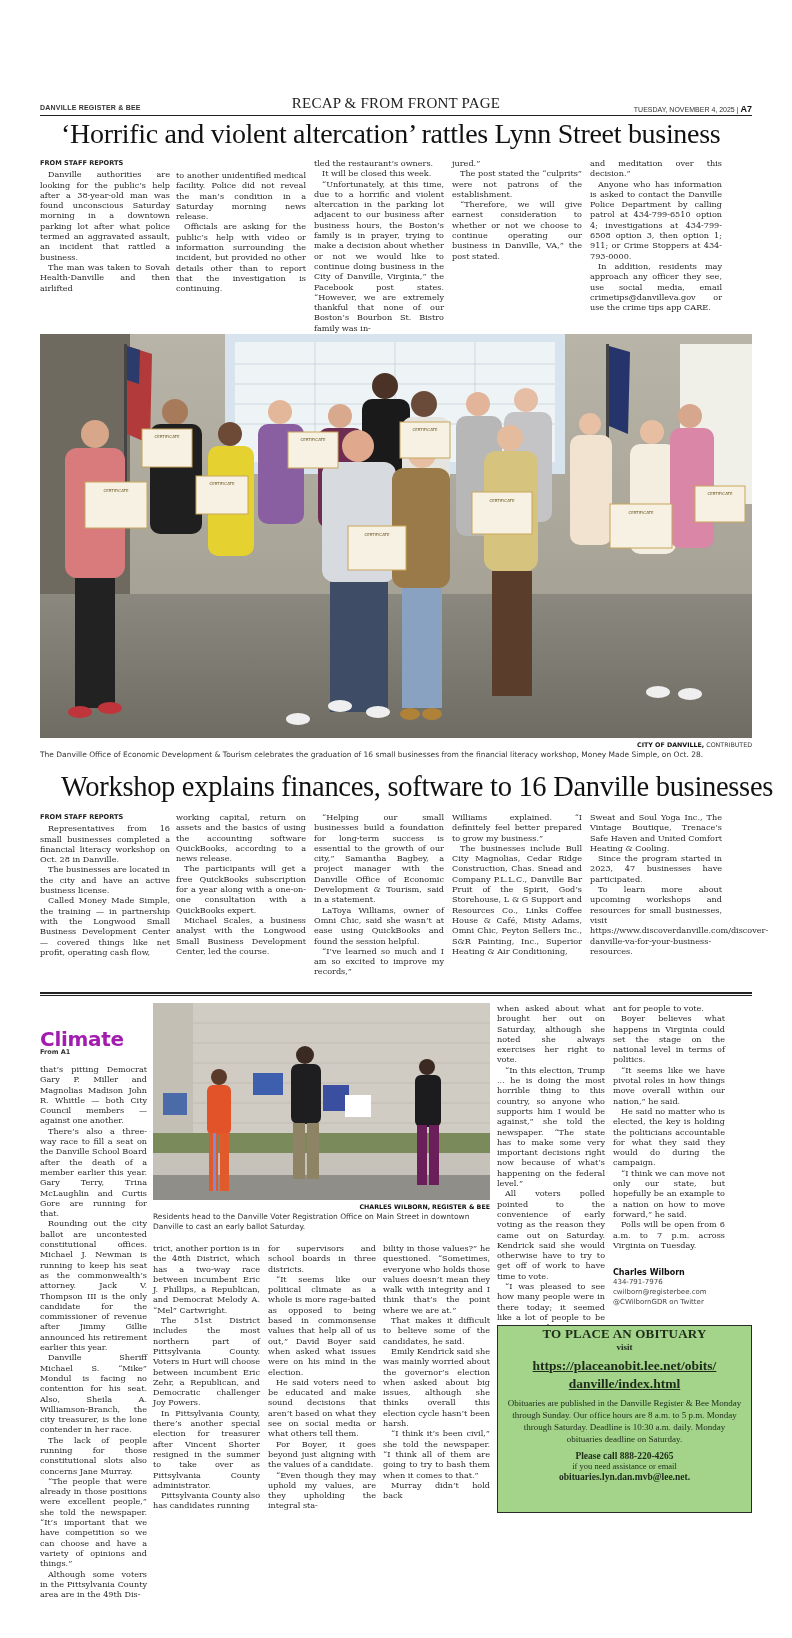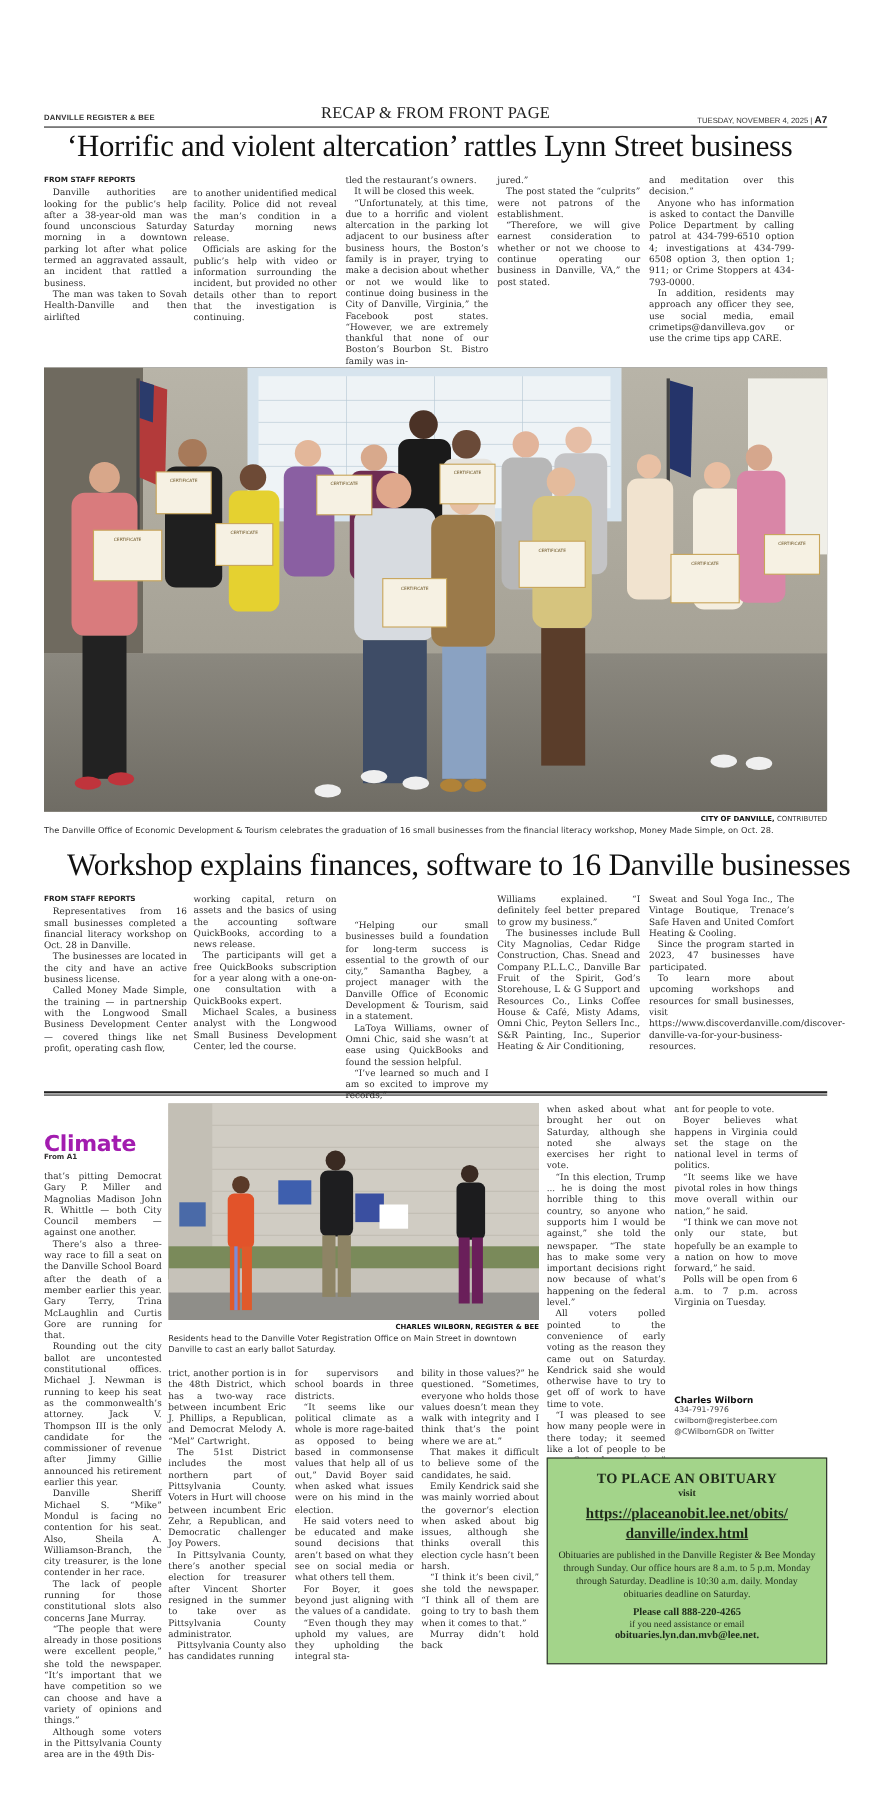--- a/index.html
+++ b/index.html
@@ -33,21 +33,21 @@
   .double-rule { height: 4px; border-top: 2px solid #222; border-bottom: 1px solid #222; }
 
   .climate-h { left: 40px; top: 1027px; font-family: "DejaVu Sans", sans-serif; font-weight: bold; font-size: 20px; color: #a21caf; letter-spacing: -0.3px; }
   .from-a1 { left: 40px; top: 1048px; font-family: "DejaVu Sans", sans-serif; font-size: 6.5px; color: #333; font-weight: bold; }
 
   .photo2 { left: 153px; top: 1003px; width: 337px; height: 197px; overflow: hidden; background: #b9b4ab; }
 
   .sig-name { font-family: "DejaVu Sans", sans-serif; font-weight: bold; font-size: 8px; color: #111; }
   .sig-line { font-family: "DejaVu Sans", sans-serif; font-size: 7px; color: #444; line-height: 10px; }
 
-  .obit { left: 497px; top: 1325px; width: 255px; height: 188px; background: #a3d48a; border: 1px solid #2a2a2a; text-align: center; font-family: "Liberation Serif", serif; color: #1e2a1a; padding-top: 10px; }
+  .obit { left: 497px; top: 1325px; width: 255px; height: 188px; background: #a3d48a; border: 1px solid #2a2a2a; text-align: center; font-family: "Liberation Serif", serif; color: #1e2a1a; }
   .obit .t1 { font-size: 13px; font-weight: bold; letter-spacing: 0.2px; }
   .obit .t2 { font-size: 9px; font-weight: bold; margin-top: 0px; }
   .obit .link { font-size: 13.5px; font-weight: bold; text-decoration: underline; line-height: 18px; margin-top: 5px; display: block; color: #1e2a1a; }
   .obit .body { font-size: 9px; line-height: 12px; margin-top: 4px; padding: 0 8px; }
   .obit .call { font-size: 9.5px; font-weight: bold; margin-top: 6px; }
   .obit .small { font-size: 8.5px; line-height: 11px; }
   .obit .email { font-size: 9.5px; font-weight: bold; }
 </style>
 </head>
 <body>
@@ -214,21 +214,21 @@
   <p class="byline">FROM STAFF REPORTS</p>
   <p>Representatives from 16 small businesses completed a financial literacy workshop on Oct. 28 in Danville.</p>
   <p>The businesses are located in the city and have an active business license.</p>
   <p>Called Money Made Simple, the training — in partnership with the Longwood Small Business Development Center — covered things like net profit, operating cash flow,</p>
 </div>
 <div class="abs col" style="left:176px;top:812px;width:130px;">
   <p class="noind">working capital, return on assets and the basics of using the accounting software QuickBooks, according to a news release.</p>
   <p>The participants will get a free QuickBooks subscription for a year along with a one-on-one consultation with a QuickBooks expert.</p>
   <p>Michael Scales, a business analyst with the Longwood Small Business Development Center, led the course.</p>
 </div>
-<div class="abs col" style="left:314px;top:812px;width:130px;margin-top:24px;">
+<div class="abs col" style="left:314px;top:812px;width:130px;">
   <p>“Helping our small businesses build a foundation for long-term success is essential to the growth of our city,” Samantha Bagbey, a project manager with the Danville Office of Economic Development &amp; Tourism, said in a statement.</p>
   <p>LaToya Williams, owner of Omni Chic, said she wasn’t at ease using QuickBooks and found the session helpful.</p>
   <p>“I’ve learned so much and I am so excited to improve my records,”</p>
 </div>
 <div class="abs col" style="left:452px;top:812px;width:130px;">
   <p class="noind">Williams explained. “I definitely feel better prepared to grow my business.”</p>
   <p>The businesses include Bull City Magnolias, Cedar Ridge Construction, Chas. Snead and Company P.L.L.C., Danville Bar Fruit of the Spirit, God’s Storehouse, L &amp; G Support and Resources Co., Links Coffee House &amp; Café, Misty Adams, Omni Chic, Peyton Sellers Inc., S&amp;R Painting, Inc., Superior Heating &amp; Air Conditioning,</p>
 </div>
 <div class="abs col" style="left:590px;top:812px;width:132px;">
   <p class="noind">Sweat and Soul Yoga Inc., The Vintage Boutique, Trenace’s Safe Haven and United Comfort Heating &amp; Cooling.</p>
@@ -317,20 +317,21 @@
 <div class="abs col" style="left:497px;top:1003px;width:108px;">
   <p class="noind">when asked about what brought her out on Saturday, although she noted she always exercises her right to vote.</p>
   <p>“In this election, Trump ... he is doing the most horrible thing to this country, so anyone who supports him I would be against,” she told the newspaper. “The state has to make some very important decisions right now because of what’s happening on the federal level.”</p>
   <p>All voters polled pointed to the convenience of early voting as the reason they came out on Saturday. Kendrick said she would otherwise have to try to get off of work to have time to vote.</p>
   <p>“I was pleased to see how many people were in there today; it seemed like a lot of people to be on a Saturday morning,” Murray said, emphasizing that it’s import-</p>
 </div>
 <div class="abs col" style="left:613px;top:1003px;width:112px;">
   <p class="noind">ant for people to vote.</p>
   <p>Boyer believes what happens in Virginia could set the stage on the national level in terms of politics.</p>
   <p>“It seems like we have pivotal roles in how things move overall within our nation,” he said.</p>
+  <p>He said no matter who is elected, the key is holding the politicians accountable for what they said they would do during the campaign.</p>
   <p>“I think we can move not only our state, but hopefully be an example to a nation on how to move forward,” he said.</p>
   <p>Polls will be open from 6 a.m. to 7 p.m. across Virginia on Tuesday.</p>
 </div>
 
 <div class="abs" style="left:613px;top:1268px;width:140px;">
   <div class="sig-name">Charles Wilborn</div>
   <div class="sig-line">434-791-7976</div>
   <div class="sig-line">cwilborn@registerbee.com</div>
   <div class="sig-line">@CWilbornGDR on Twitter</div>
 </div>

